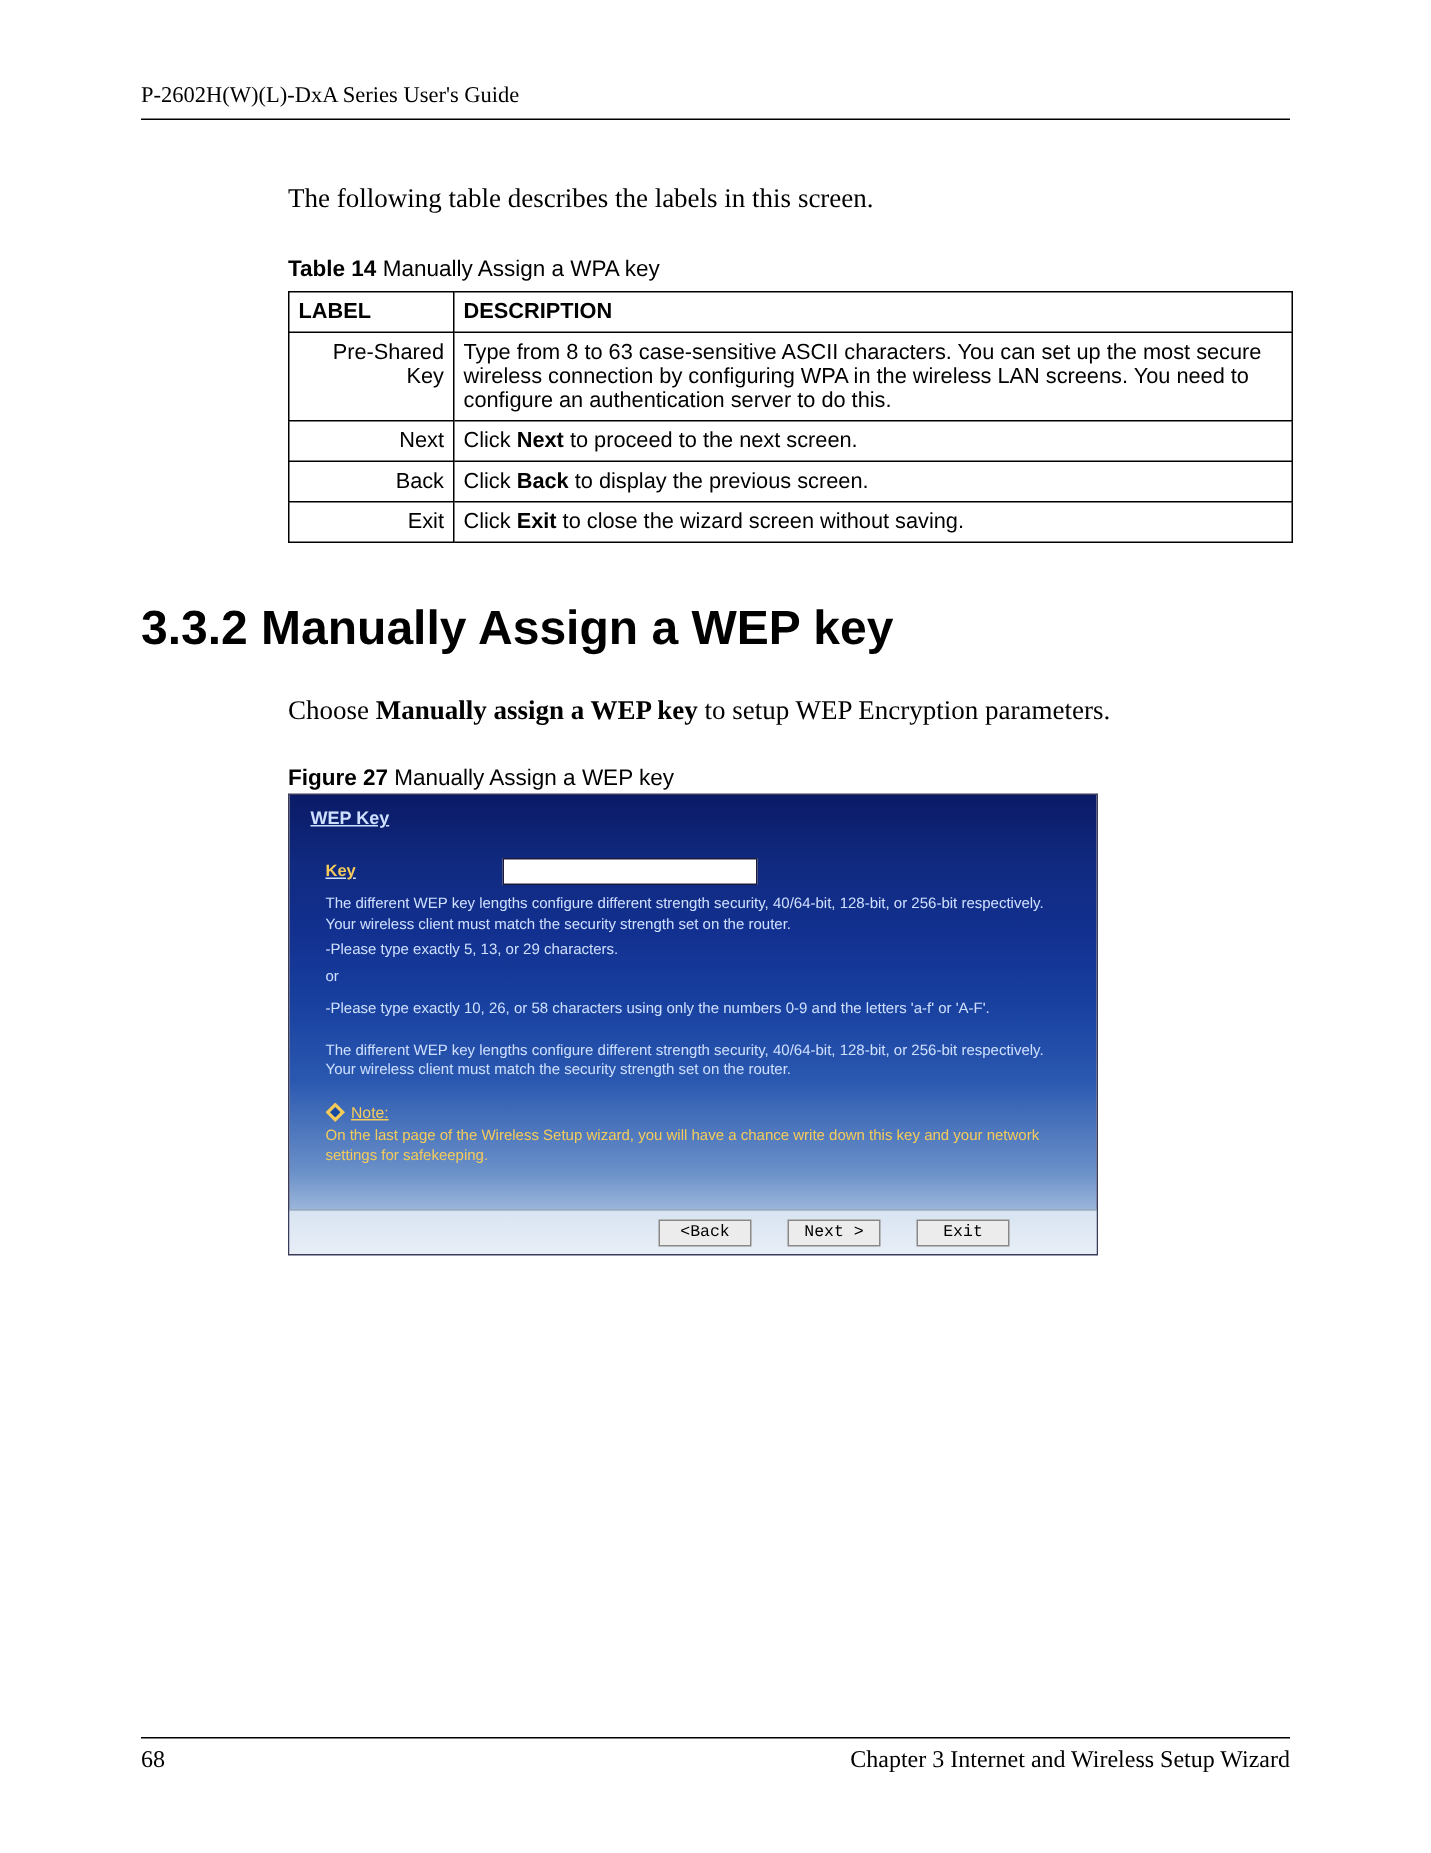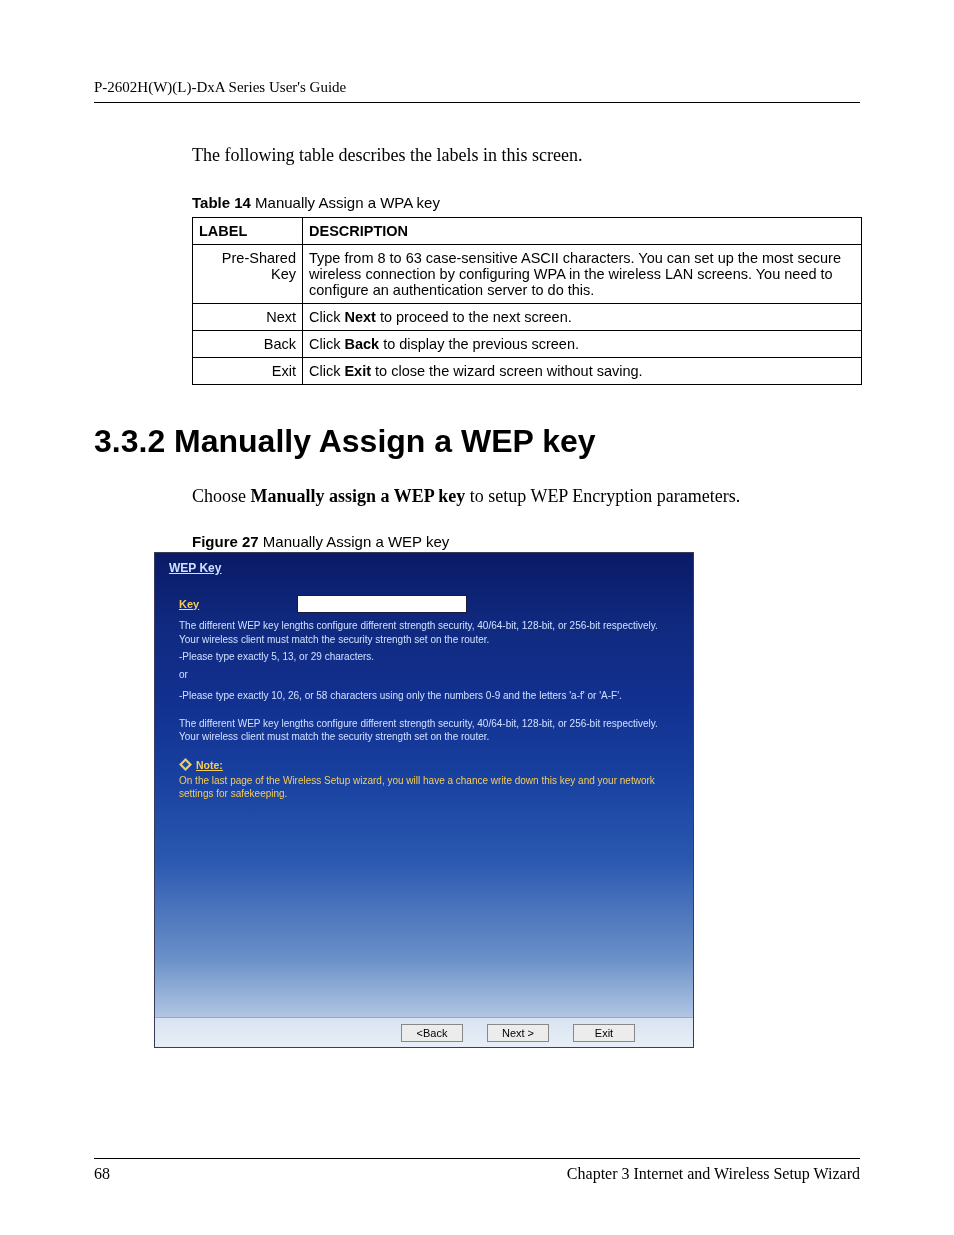--- a/index.html
+++ b/index.html
@@ -1,45 +1,45 @@
 <!DOCTYPE html>
 <html><head>
 <meta charset="utf-8">
 <style>
   * { box-sizing: border-box; margin: 0; padding: 0; }
   html, body { width: 954px; height: 1235px; background: #fff; font-family: "Times New Roman", Times, serif; color: #000; }
   .page { position: relative; width: 954px; height: 1235px; padding: 56px 94px 0 94px; }
-  .running-head { font-size: 15px; padding-bottom: 6px; border-bottom: 1.5px solid #000; margin-bottom: 42px; margin-top: 23px; }
+  .running-head { font-size: 15px; padding-bottom: 6px; border-bottom: 1.5px solid #000; margin-bottom: 42px; }
   .intro-para { font-size: 18px; margin-left: 98px; margin-bottom: 28px; margin-top: 28px; }
   .table-caption { font-family: Arial, Helvetica, sans-serif; font-size: 15px; margin-left: 98px; margin-bottom: 6px; }
   .table-caption .cap-bold { font-weight: bold; }
   table.label-table { width: 670px; margin-left: 98px; border-collapse: collapse; font-family: Arial, Helvetica, sans-serif; font-size: 14.5px; }
   table.label-table th, table.label-table td { border: 1px solid #000; padding: 5px 6px; text-align: left; vertical-align: top; }
   table.label-table th { font-weight: bold; }
   table.label-table td.label-col { width: 110px; text-align: right; }
   .desc-b { font-weight: bold; }
   .h2 { font-family: Arial, Helvetica, sans-serif; font-weight: bold; font-size: 32px; margin-top: 38px; margin-bottom: 26px; }
   .choose-para { font-size: 18px; margin-left: 98px; margin-bottom: 26px; }
   .fig-caption { font-family: Arial, Helvetica, sans-serif; font-size: 15px; margin-left: 98px; margin-bottom: 2px; }
   .fig-caption .cap-bold { font-weight: bold; }
-  .wizard-box { width: 540px; height: 496px; margin-left: 60px; border: 1px solid #3a3a5a; background: linear-gradient(#0a1a66 0%, #102a80 15%, #123090 30%, #18409f 45%, #2a58b0 62%, #6a90c8 82%, #c8d8ec 98%); position: relative; font-family: Verdana, Tahoma, Arial, sans-serif; }
+  .wizard-box { width: 540px; height: 308px; margin-left: 98px; border: 1px solid #3a3a5a; background: linear-gradient(#0a1a66 0%, #102a80 15%, #123090 30%, #18409f 45%, #2a58b0 62%, #6a90c8 82%, #c8d8ec 98%); position: relative; font-family: Verdana, Tahoma, Arial, sans-serif; }
   .wizard-title { color: #cfe0ff; font-weight: bold; font-size: 12px; padding: 8px 0 0 14px; text-decoration: underline; }
   .wizard-inner { padding: 8px 24px 0 24px; color: #cfe0ff; font-size: 10px; line-height: 1.35; }
   .key-row { display: flex; align-items: center; margin: 12px 0 6px 0; text-decoration: underline; }
   .key-label { color: #f5cc5a; font-weight: bold; font-size: 11px; width: 118px; }
   .key-input { width: 170px; height: 18px; background: #fff; border: 1px solid #1a1a3a; font-size: 11px; padding: 0 2px; }
   .wz-text { margin-bottom: 4px; }
   .wz-or { margin: 2px 0 8px 0; }
   .note-row { margin-top: 14px; display: flex; align-items: center; gap: 4px; }
   .note-icon { width: 13px; height: 13px; background: #f5cc5a; clip-path: polygon(50% 0, 100% 50%, 50% 100%, 0 50%); position: relative; }
   .note-icon::after { content: ""; position: absolute; left: 3px; top: 3px; width: 7px; height: 7px; background: #1a4aa0; clip-path: polygon(50% 0, 100% 50%, 50% 100%, 0 50%); }
-  .note-label { color: #f5cc5a; font-weight: bold; font-size: 10.5px; text-decoration: underline; }
+  .note-label { color: #f5cc5a; font-weight: normal; font-size: 10.5px; text-decoration: underline; }
   .note-body { color: #f5cc5a; font-weight: normal; font-size: 10px; margin-top: 2px; line-height: 1.35; }
   .wizard-footer { position: absolute; left: 0; right: 0; bottom: 0; height: 30px; background: linear-gradient(#d8e4f2, #e8eef6); border-top: 1px solid #9ab; display: flex; justify-content: flex-end; align-items: center; gap: 24px; padding-right: 58px; }
-  .wz-btn { width: 62px; height: 18px; font-size: 11px; font-family: Liberation Sans, sans-serif; background: #ececec; border: 1px solid #888; color: #000; cursor: pointer; line-height: 14px; text-align: center; padding: 0; }
+  .wz-btn { width: 62px; height: 18px; font-size: 11px; font-family: Liberation Mono, monospace; background: #ececec; border: 1px solid #888; color: #000; cursor: pointer; line-height: 14px; text-align: center; padding: 0; }
   .page-footer { position: absolute; left: 94px; right: 94px; bottom: 52px; border-top: 1.5px solid #000; padding-top: 6px; display: flex; justify-content: space-between; font-size: 16px; }
 </style>
 </head>
 <body>
 
 <div class="page">
 
   <div class="running-head">P-2602H(W)(L)-DxA Series User's Guide</div>
 
   <p class="intro-para">The following table describes the labels in this screen.</p>

